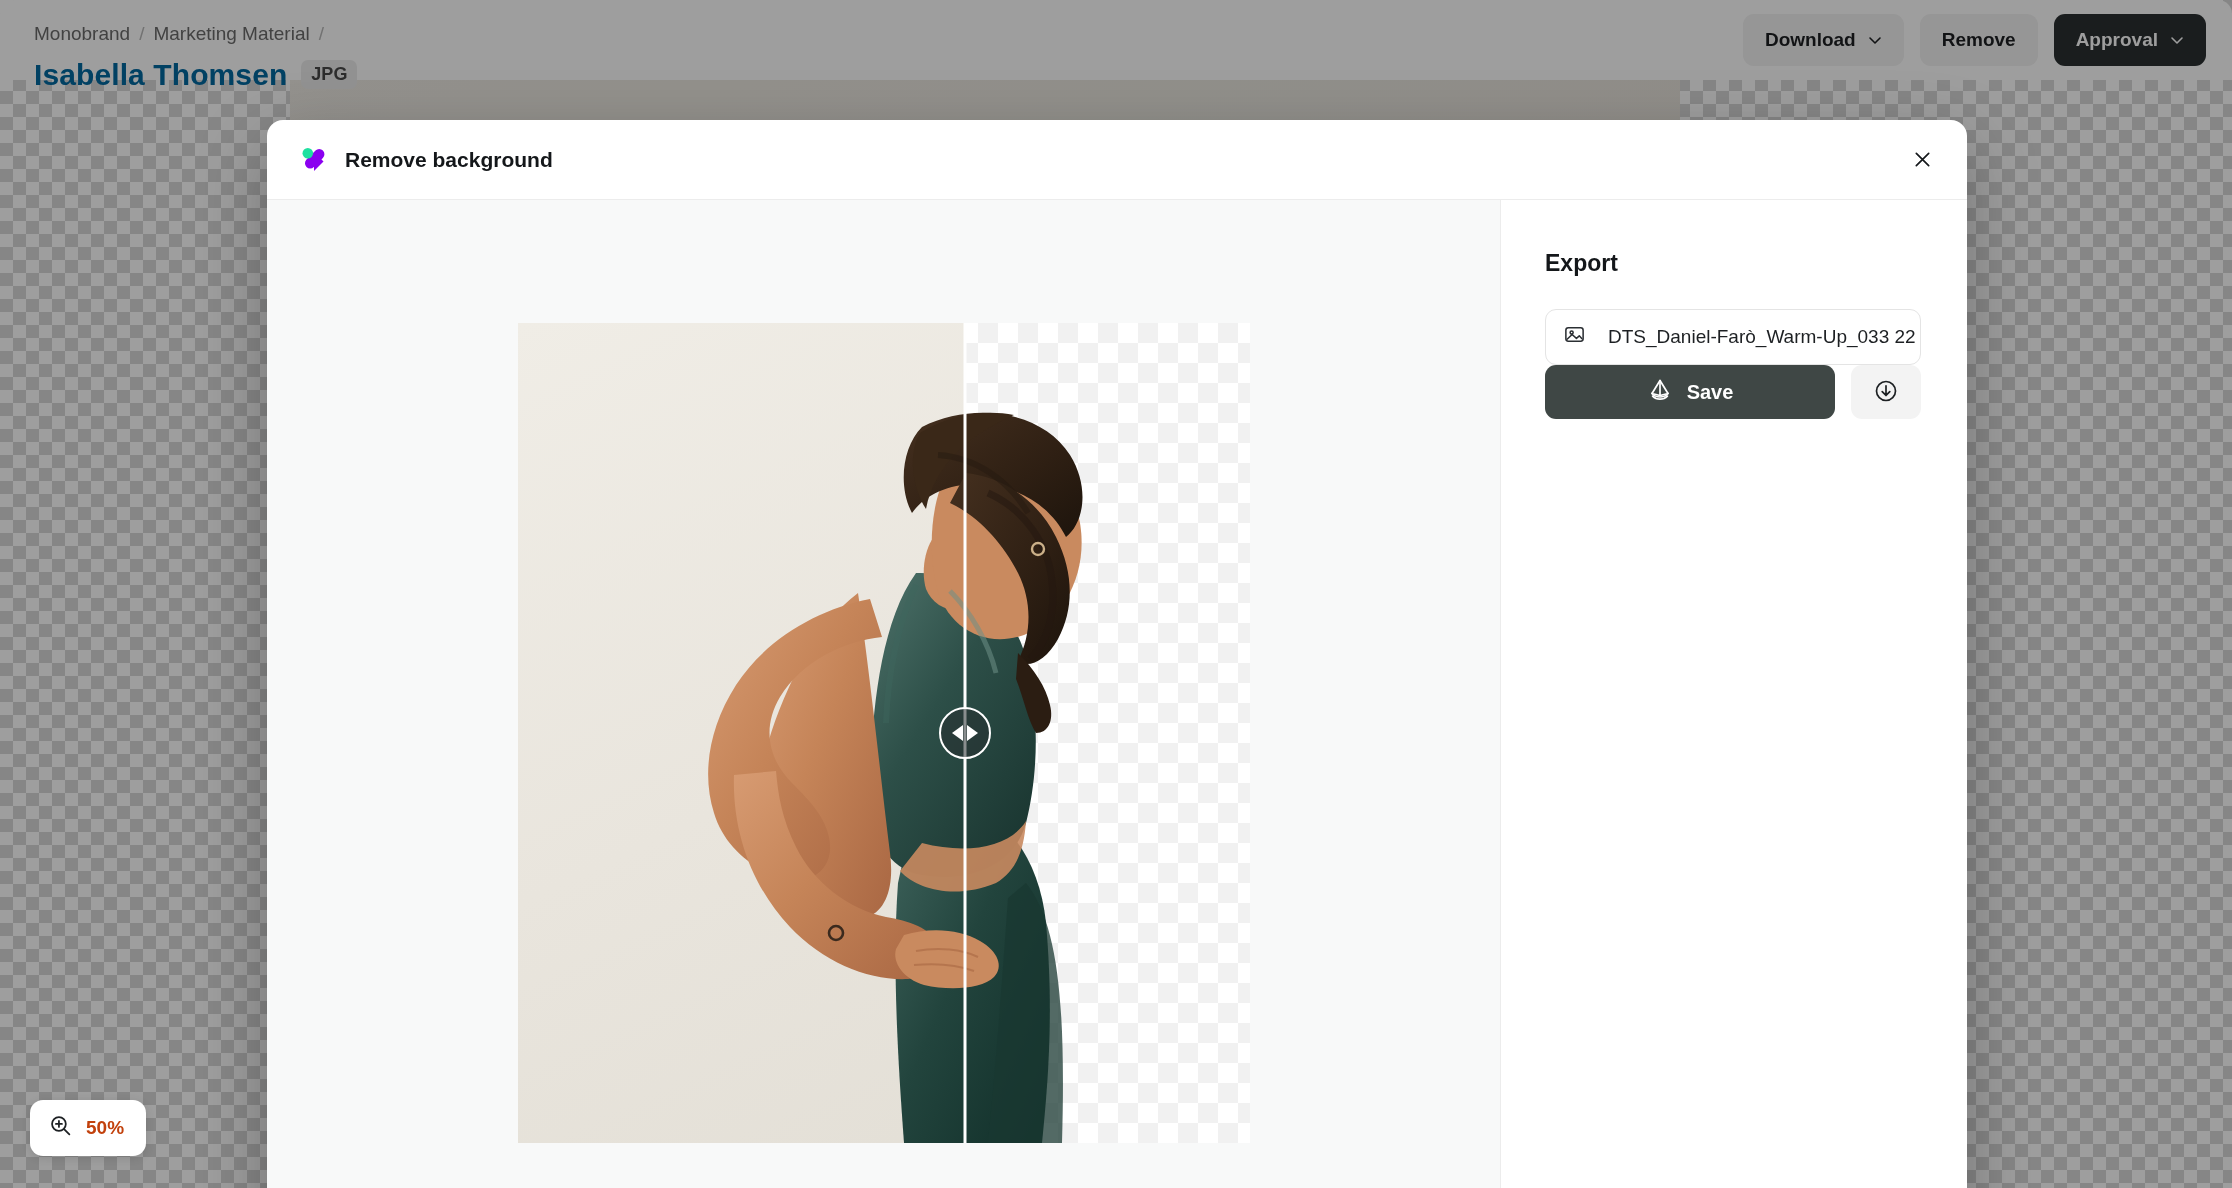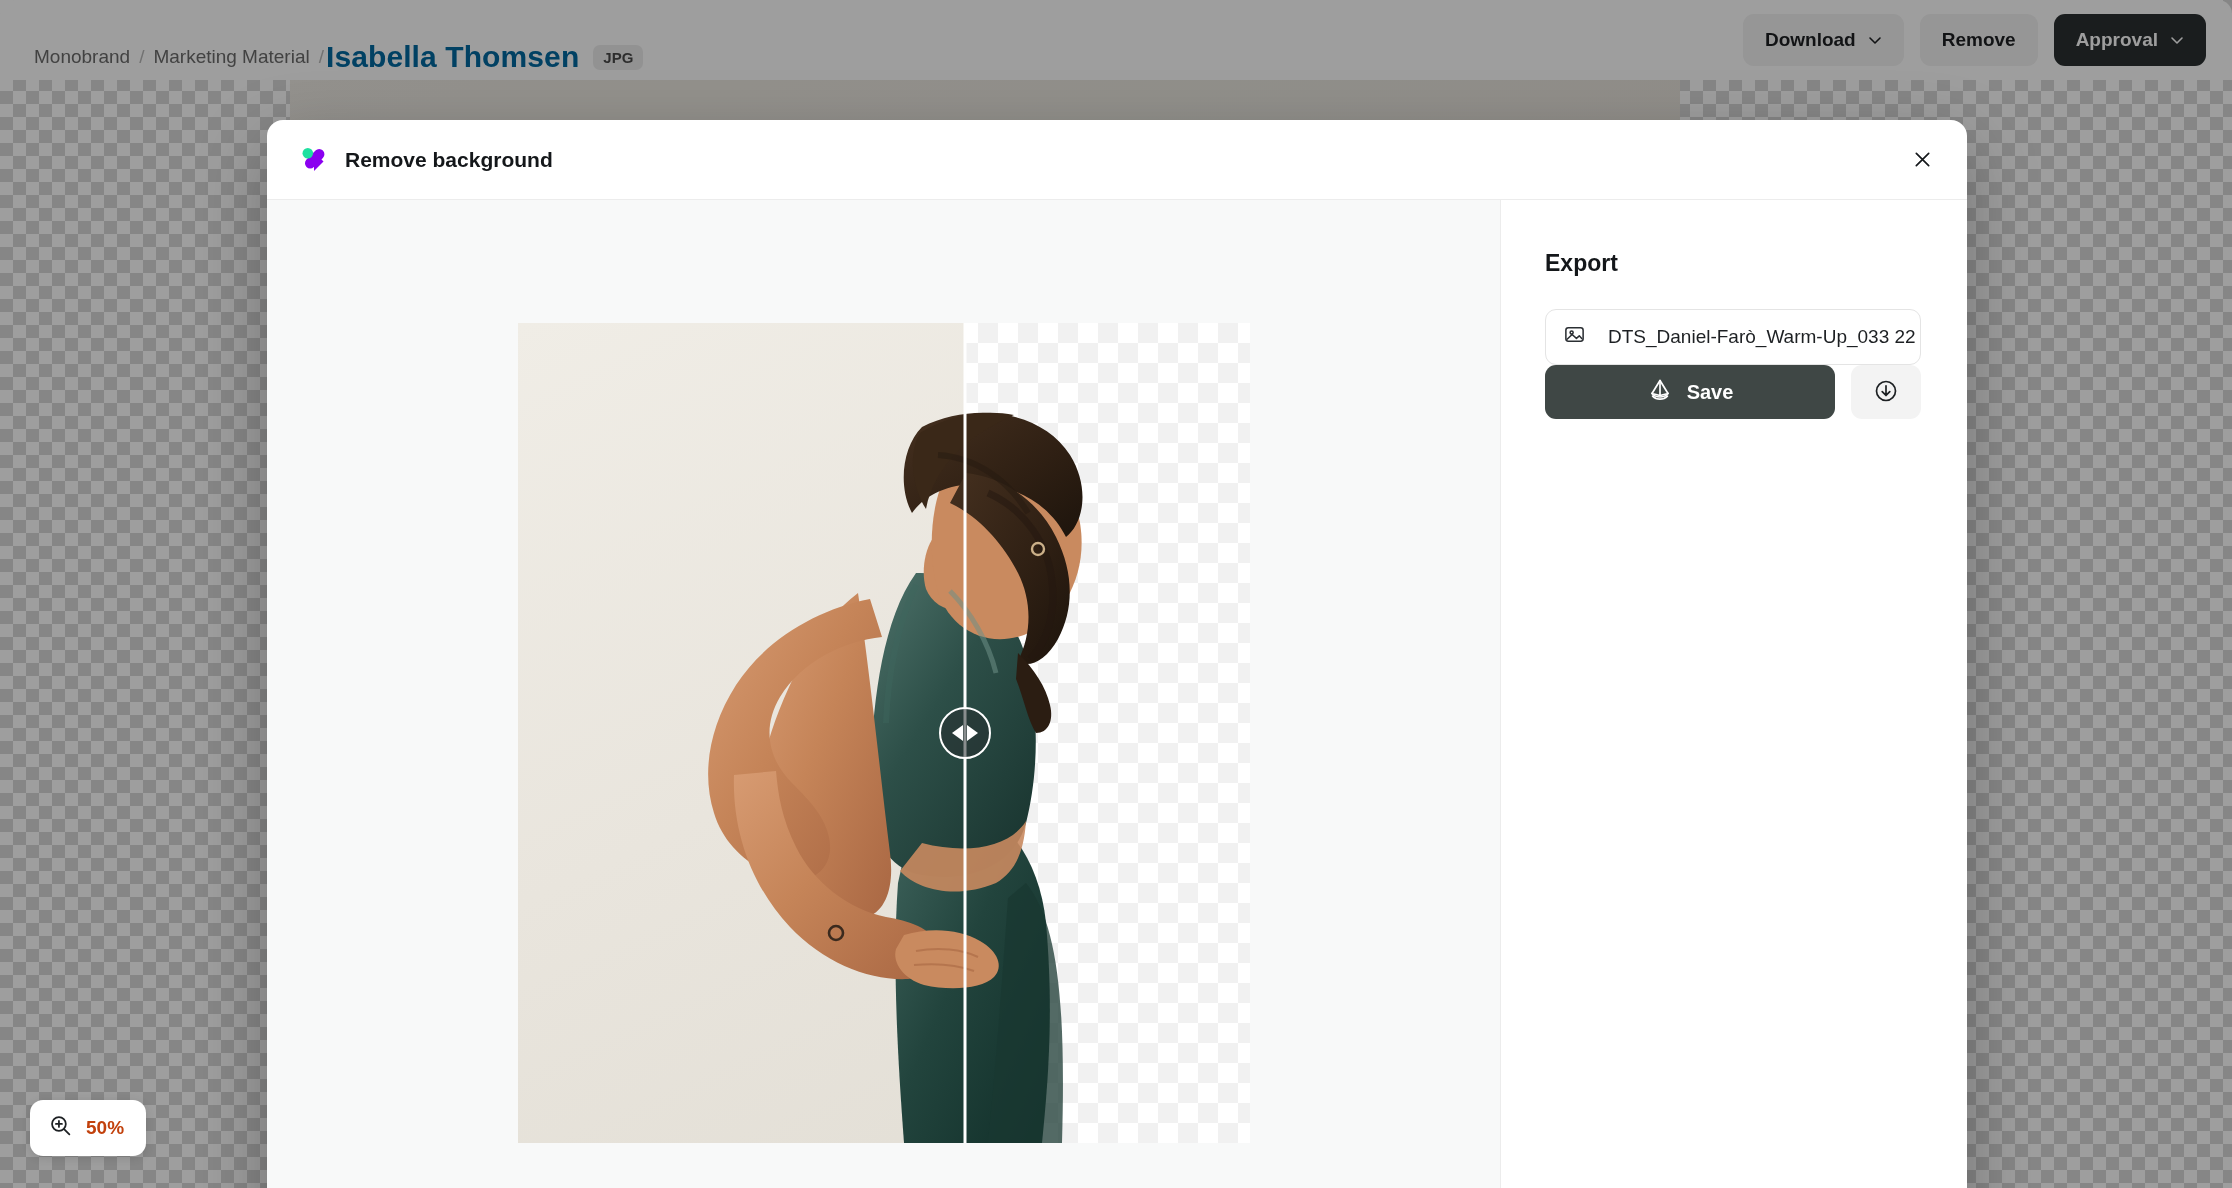--- a/index.html
+++ b/index.html
@@ -72,27 +72,27 @@
     width: 2232px;
     height: 80px;
     background: #ffffff;
     border-radius: 14px 14px 0 0;
     z-index: 3;
     display: flex;
     align-items: center;
     justify-content: space-between;
     padding: 0 26px 0 34px;
   }
-  .crumbs { display: flex; gap: 2px; margin-top: 34px; }
+  .crumbs { display: flex; flex-direction: column; gap: 13px; margin-top: 34px; }
   .crumb-line { display: flex; align-items: center; gap: 9px; font-size: 19px; color: #6b6b6b; }
   .crumb-sep { color: #b8b8b8; }
   .title-line { display: flex; align-items: center; gap: 14px; }
   .doc-title { font-size: 30px; font-weight: 700; color: #0369a1; letter-spacing: .1px; }
   .filetype-badge {
-    font-size: 15px; font-weight: 600; color: #4a4a4a;
+    font-size: 18px; font-weight: 600; color: #4a4a4a;
     background: #ececec; border-radius: 7px; padding: 4px 10px;
   }
 
   .hdr-actions { display: flex; align-items: flex-end; gap: 16px; }
   .btn {
     display: inline-flex; align-items: center; gap: 12px;
     height: 52px; padding: 0 22px;
     border-radius: 11px; border: none;
     font-size: 19px; font-weight: 600;
     font-family: "Liberation Sans", sans-serif;

